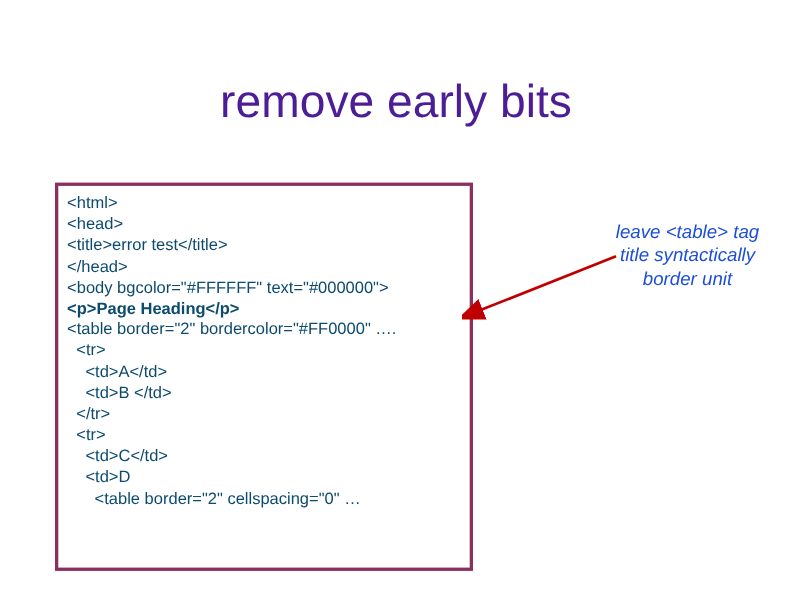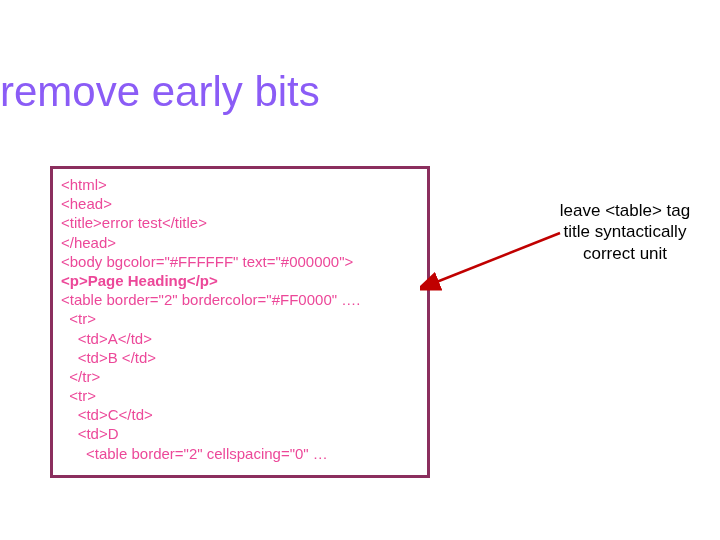--- a/index.html
+++ b/index.html
@@ -14,51 +14,53 @@
   .slide {
     position: relative;
     width: 720px;
     height: 540px;
   }
   .title {
     position: absolute;
     top: 68px;
     left: 0;
     width: 100%;
+    text-align: center;
     font-size: 42px;
-    color: #8b5cf6;
+    color: #4c1d95;
     font-weight: 400;
   }
   .code-box {
     position: absolute;
     top: 166px;
     left: 50px;
     width: 380px;
-    height: 312px;
+    height: 353px;
     border: 3px solid #8b2f5e;
     box-sizing: border-box;
     padding: 6px 8px;
     font-family: Arial, Helvetica, sans-serif;
     font-size: 15px;
     line-height: 1.28;
-    color: #ec4899;
+    color: #0c4a6e;
     white-space: pre;
   }
   .code-box .bold {
     font-weight: bold;
   }
   .annotation {
     position: absolute;
     top: 200px;
     left: 545px;
     width: 160px;
     font-size: 17px;
-    color: #000000;
+    color: #1d4ed8;
     text-align: center;
     line-height: 1.25;
+    font-style: italic;
   }
   .arrow {
     position: absolute;
     top: 225px;
     left: 420px;
     width: 150px;
     height: 70px;
     pointer-events: none;
   }
 </style>
@@ -90,16 +92,16 @@
       <marker id="ah" markerWidth="10" markerHeight="8" refX="2" refY="4" orient="auto">
         <polygon points="0,0 10,4 0,8" fill="#c00000"></polygon>
       </marker>
     </defs>
     <line x1="140" y1="8" x2="14" y2="58" stroke="#c00000" stroke-width="2.5" marker-end="url(#ah)"></line>
   </svg>
 
   <div class="annotation">
     <div>leave &lt;table&gt; tag</div>
     <div>title syntactically</div>
-    <div>correct unit</div>
+    <div>border unit</div>
   </div>
 
 </div>
 
 </body></html>

